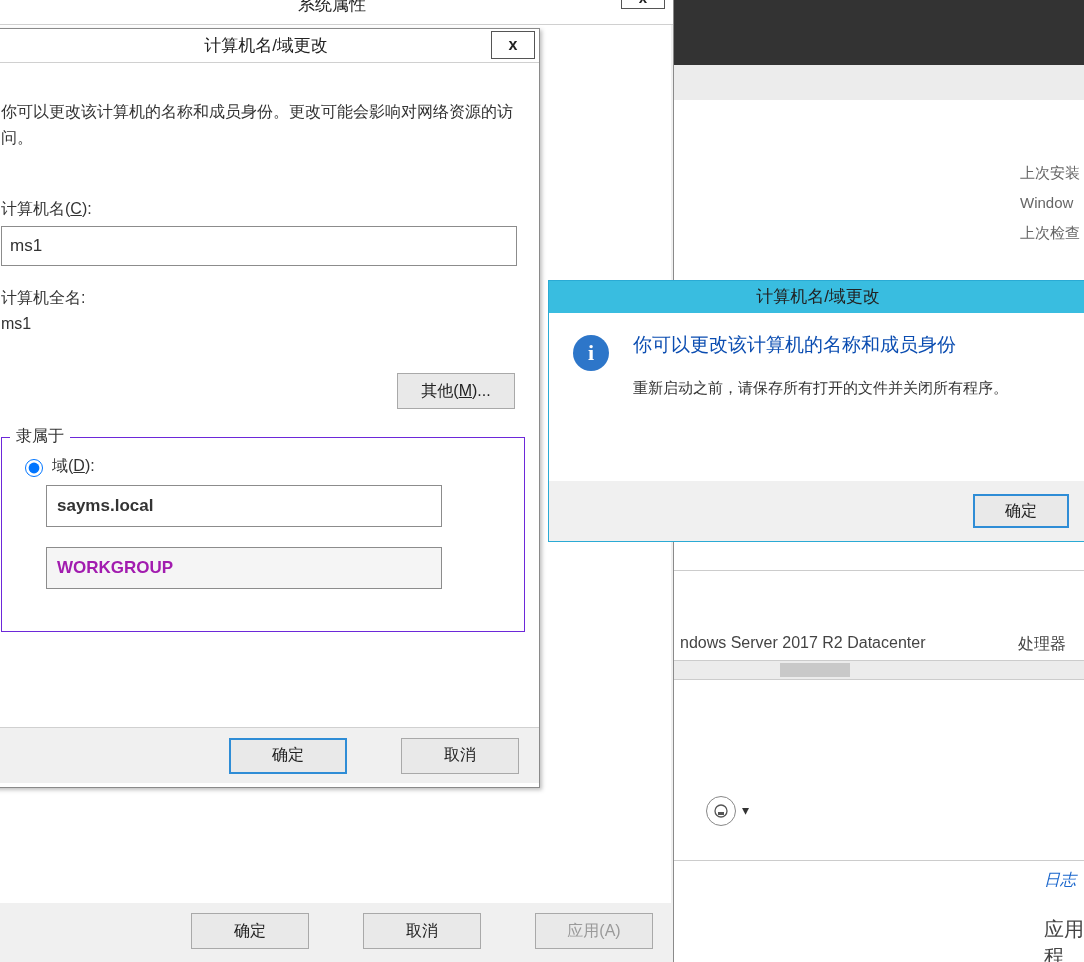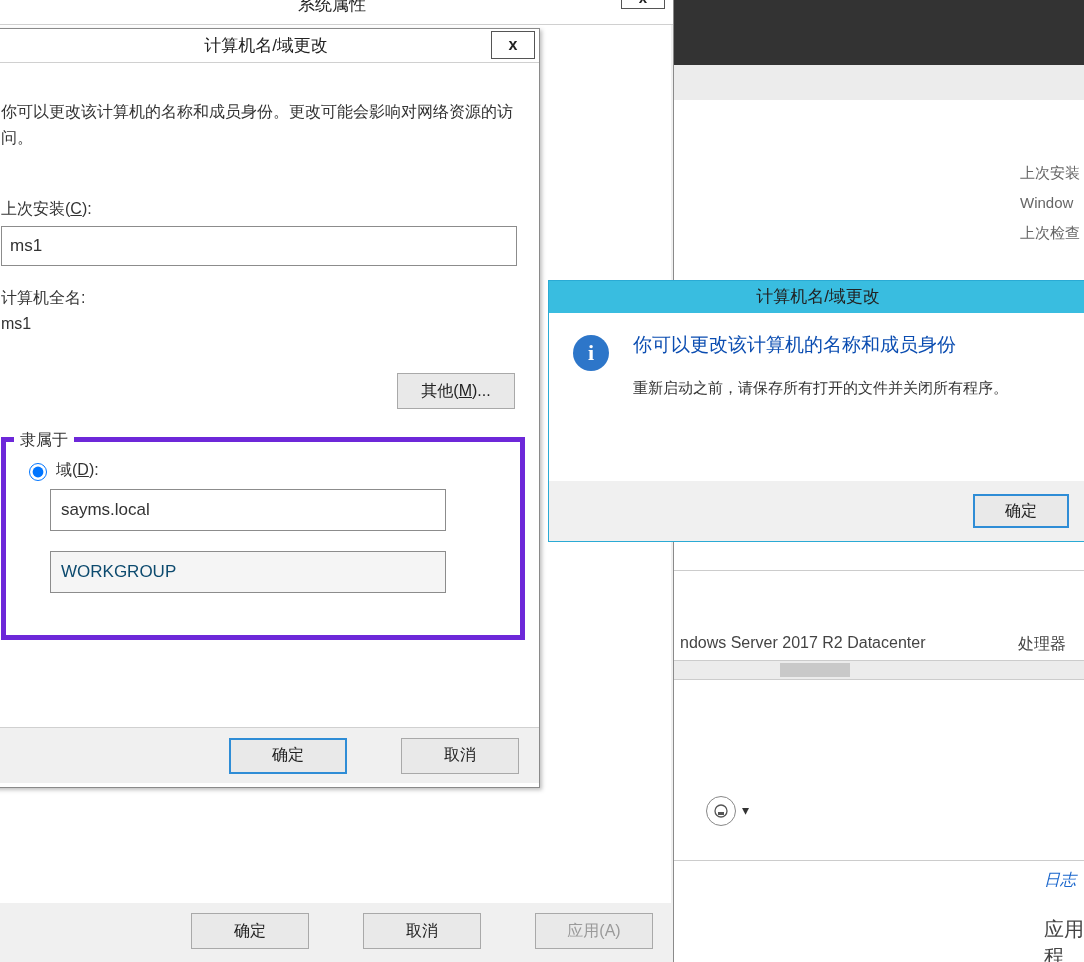--- a/index.html
+++ b/index.html
@@ -291,21 +291,21 @@
       color: #333333;
       margin-bottom: 40px;
     }
     .namedlg-other {
       display: flex;
       justify-content: flex-end;
       margin-bottom: 28px;
       padding-right: 10px;
     }
     .namedlg-group {
-      border: 5px solid #6d28d9;
+      border: 1px solid #6d28d9;
       padding: 18px 25px 22px 18px;
       position: relative;
     }
     .namedlg-group-title {
       position: absolute;
       top: -12px;
       left: 8px;
       background: #ffffff;
       padding: 0 6px;
       font-size: 16px;
@@ -323,24 +323,25 @@
     }
     .namedlg-group-input {
       width: 396px;
       height: 42px;
       border: 1px solid #8c8c8c;
       padding: 0 10px;
       font-size: 17px;
       color: #333333;
       margin-left: 26px;
       margin-bottom: 20px;
+      font-weight: bold;
     }
     .namedlg-group-input.disabled {
       background: #f5f5f5;
-      color: #0c4a6e;
+      color: #a21caf;
     }
     .namedlg-buttons {
       position: absolute;
       left: 0;
       right: 0;
       bottom: 4px;
       height: 56px;
       display: flex;
       justify-content: flex-end;
       gap: 18px;
@@ -472,21 +473,21 @@
 
 <div class="namedlg">
   <div class="namedlg-title">
     <span>计算机名/域更改</span>
     <div class="namedlg-close">x</div>
   </div>
   <div class="namedlg-content">
     <div class="namedlg-desc">你可以更改该计算机的名称和成员身份。更改可能会影响对网络资源的访问。</div>
 
     <div class="namedlg-label">
-      <span>上次安装(</span><span class="underline-letter">C</span><span>):</span>
+      <span>计算机名(</span><span class="underline-letter">C</span><span>):</span>
     </div>
     <input class="namedlg-input" type="text" value="ms1" style="">
 
     <div class="namedlg-label">计算机全名:</div>
     <div class="namedlg-readonly">ms1</div>
 
     <div class="namedlg-other">
       <button class="win-button">
         <span>其他(</span><span class="underline-letter">M</span><span>)...</span>
       </button>

